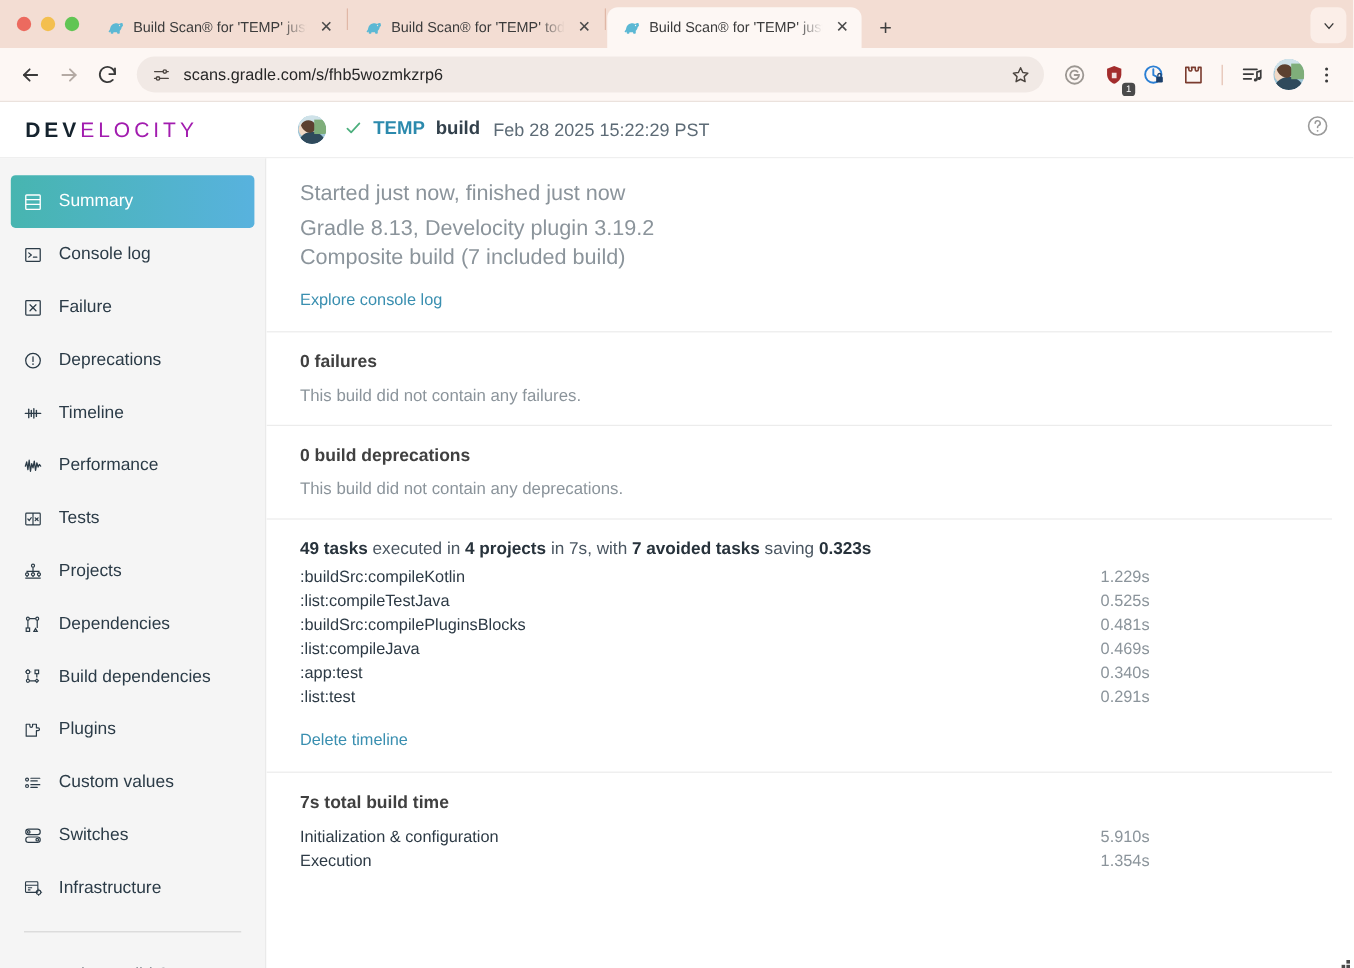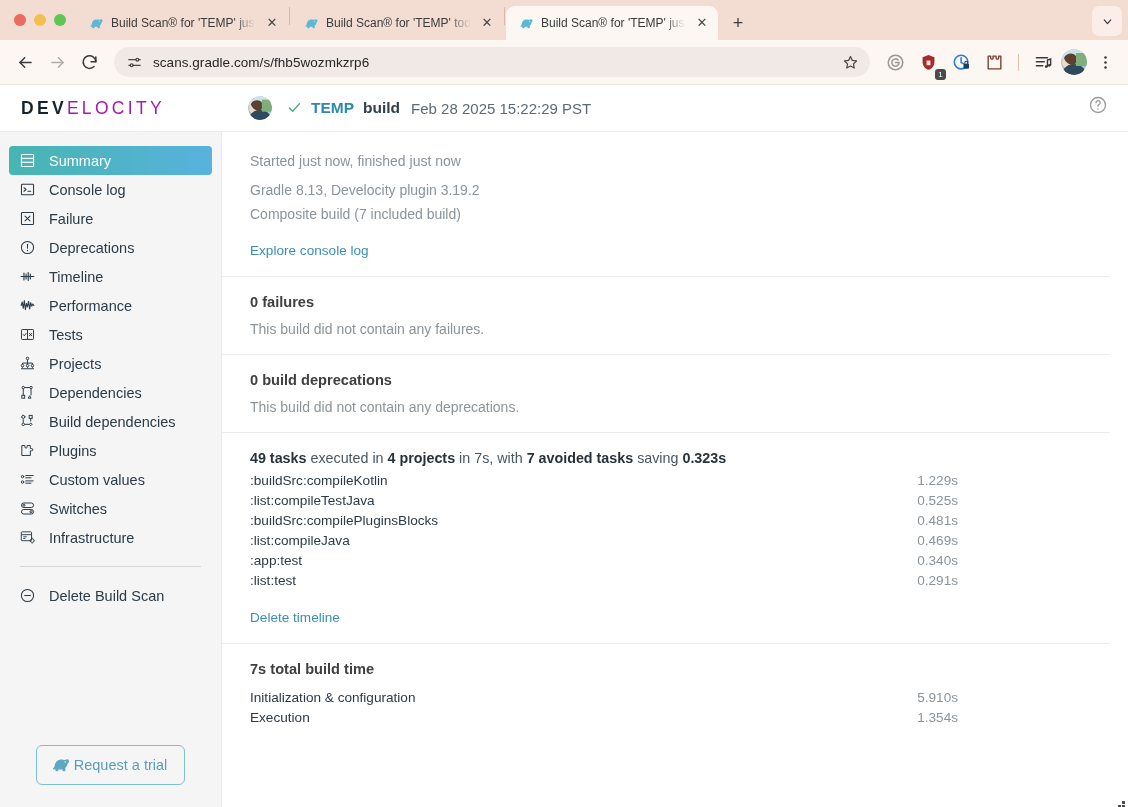--- a/index.html
+++ b/index.html
@@ -108,21 +108,21 @@
   .body { flex: 1 1 auto; display: flex; min-height: 0; }
 
   
   .sidebar {
     width: 222px; flex: 0 0 222px; background: #f5f5f5;
     border-right: 1px solid #e8e8e8; position: relative;
     display: flex; flex-direction: column; padding-top: 14px;
   }
   .nav { display: flex; flex-direction: column; }
   .navitem {
-    height: 29px; display: flex; align-items: center; gap: 12px;
+    height: 44px; display: flex; align-items: center; gap: 12px;
     margin: 0 9px; padding-left: 9px; border-radius: 4px;
     color: #2b3b47; font-size: 14.5px; white-space: nowrap;
   }
   .navitem .ico { width: 19px; height: 19px; flex: 0 0 19px; display: flex; align-items: center; justify-content: center; }
   .navitem.active {
     background: linear-gradient(90deg, #47b5b0 0%, #58b2de 100%);
     color: #fff;
   }
   .navdiv { height: 1px; background: #d6d6d6; margin: 14px 20px 14px 20px; }
   .trial-wrap { margin-top: auto; padding: 0 0 22px 0; display: flex; justify-content: center; }
@@ -131,21 +131,21 @@
     border: 1px solid #7cc0d8; border-radius: 6px;
     padding: 9px 17px 9px 14px; color: #5a9fba; font-size: 14.5px;
     background: #f5f5f5;
   }
 
   
   .main { flex: 1 1 auto; min-width: 0; overflow: hidden; background: #fff; position: relative; }
   .section { padding: 17px 0 17px 0; margin: 0 18px 0 0; }
   .section + .section { border-top: 1px solid #ececec; }
   .sec-inner { padding: 0 28px; }
-  .meta-line { font-size: 14px; color: #8b949b; line-height: 24px; }
+  .meta-line { font-size: 18px; color: #8b949b; line-height: 24px; }
   .meta-line.gap { margin-bottom: 2px; }
   .link { color: #3a8fb0; font-size: 13.6px; display: inline-block; }
   .sec-title { font-size: 14.6px; font-weight: 700; color: #404040; margin-bottom: 11px; }
   .sec-text { font-size: 14px; color: #8b949b; }
 
   .tasks-head { font-size: 14.3px; color: #27323b; margin-bottom: 5px; }
   .tasks-head b { font-weight: 700; }
   .tasks-head .norm { font-weight: 400; color: #4a5661; }
 
   .rowlist { display: flex; flex-direction: column; }

